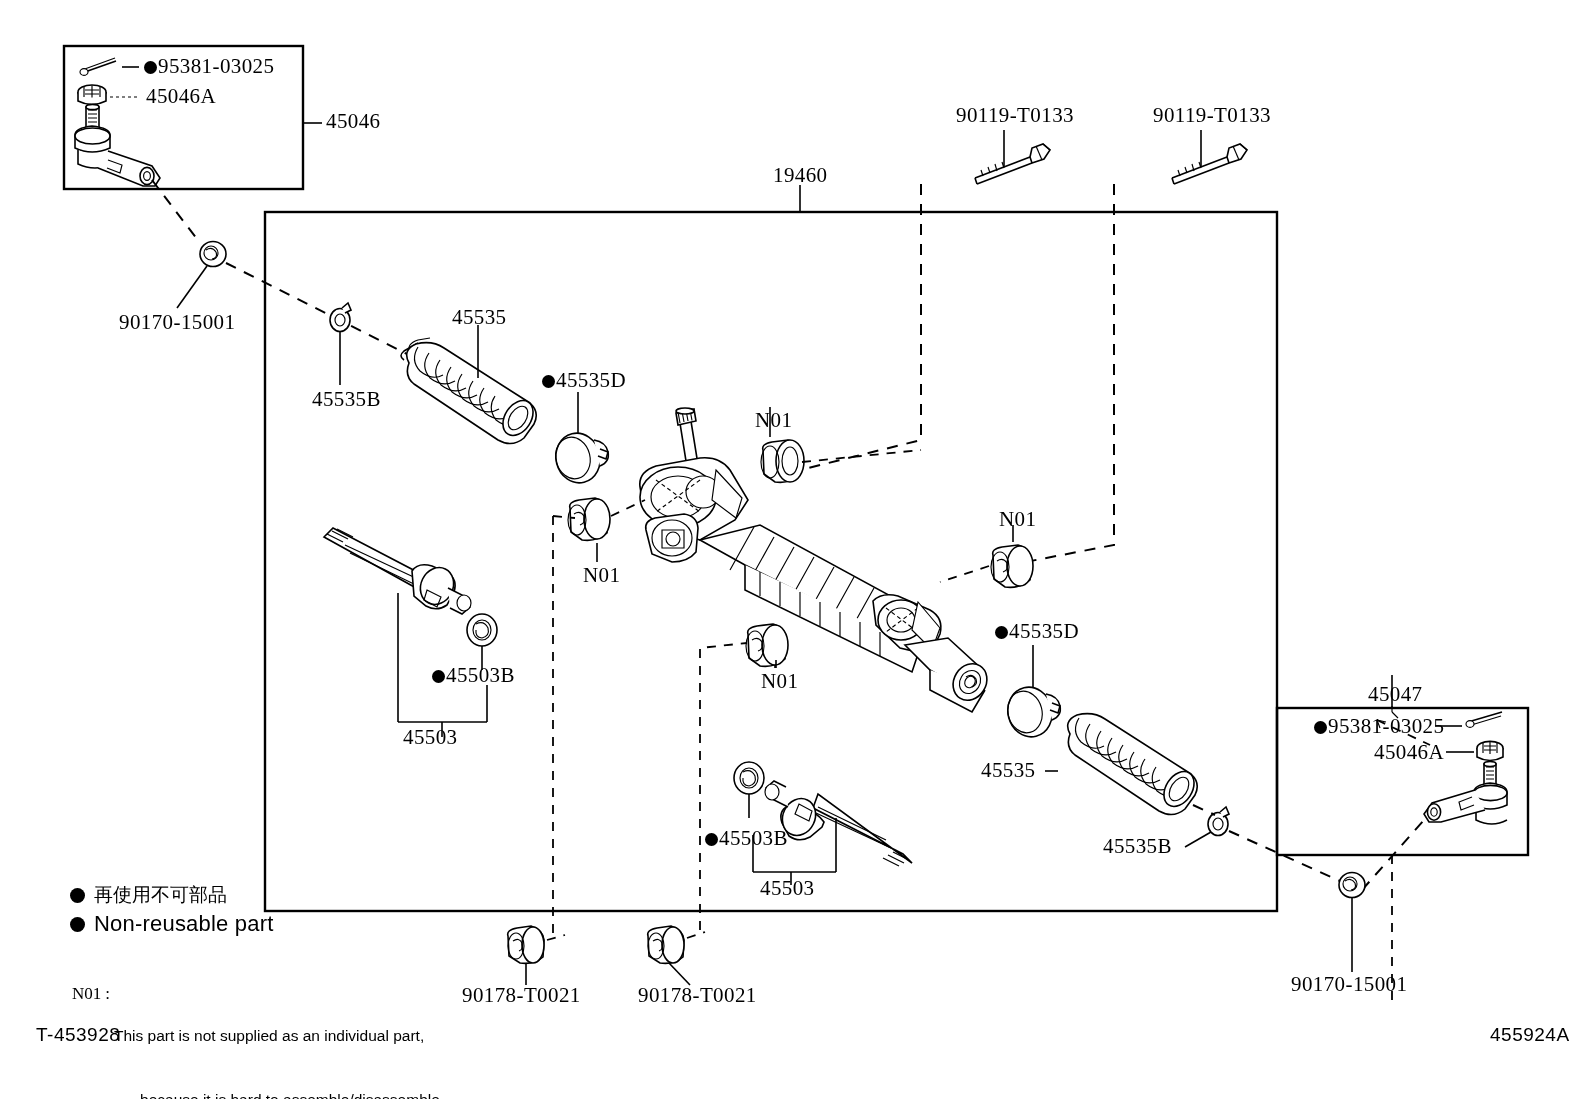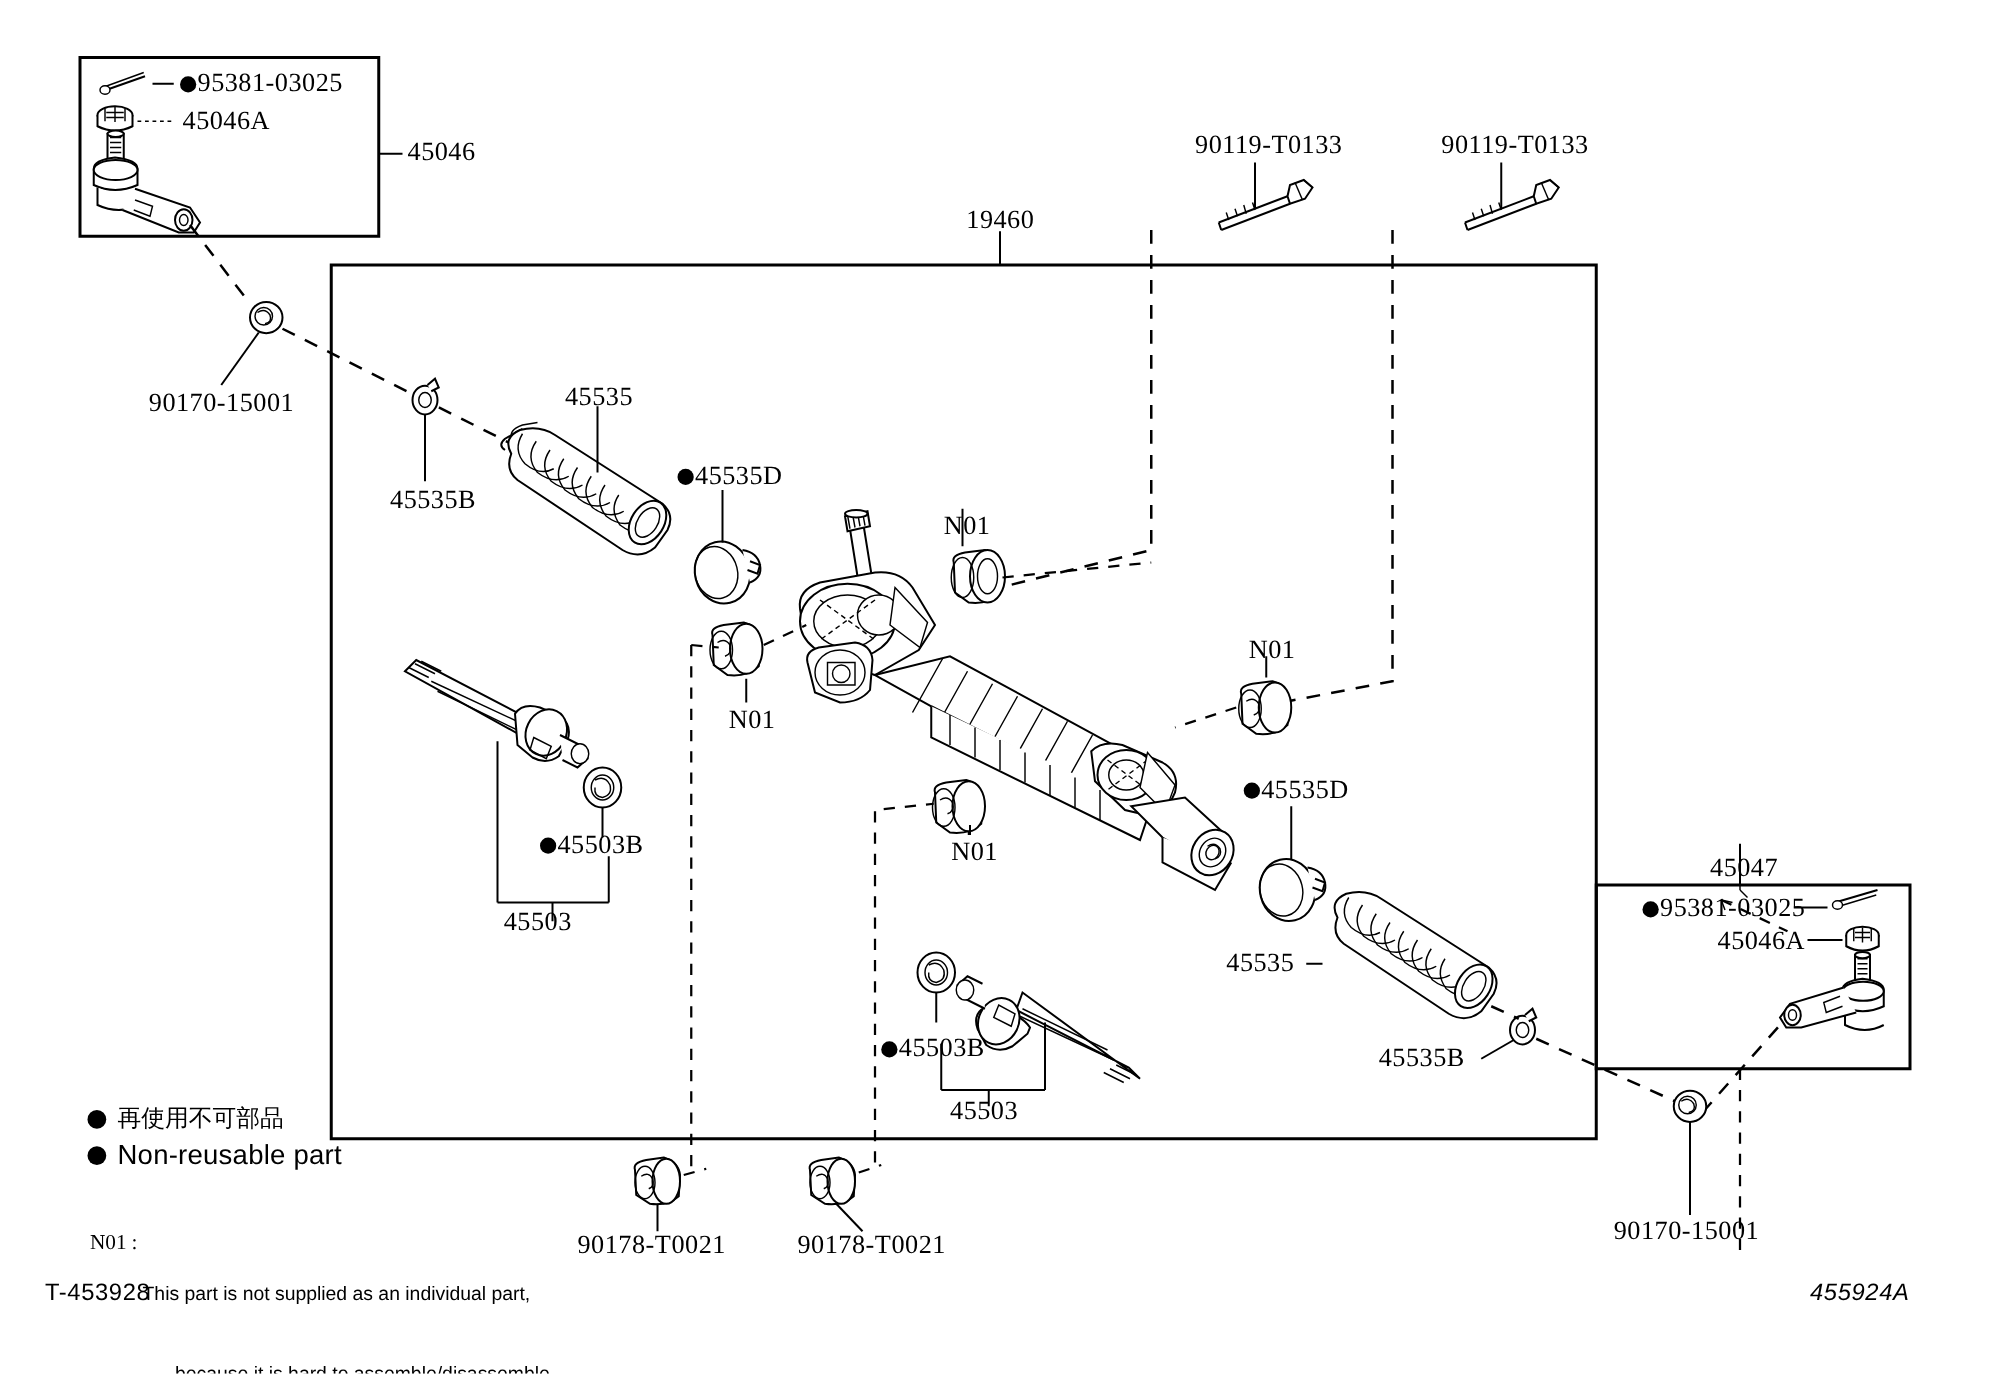--- a/index.html
+++ b/index.html
@@ -495,15 +495,15 @@
       <span class="n01">:</span>
       <span style="display:block;">
         <span style="display:block;">This part is not supplied as an individual part,</span>
         <span style="display:block; padding-left:26px;">because it is hard to assemble/disassemble</span>
         
       </span>
     </div>
   </div>
 
   <div class="corner" style="left:36px; top:1024px;">T-453928</div>
-  <div class="corner" style="left:1448px; top:1024px;font-style:italic;">455924A</div>
+  <div class="corner" style="left:1490px; top:1024px;">455924A</div>
 
 </div>
 
 </body></html>

